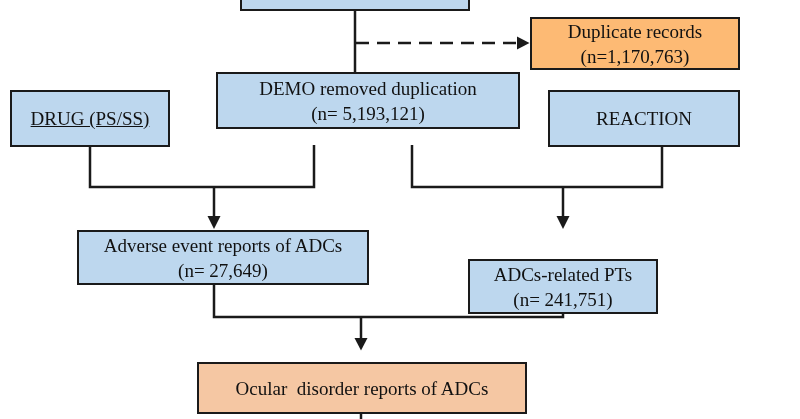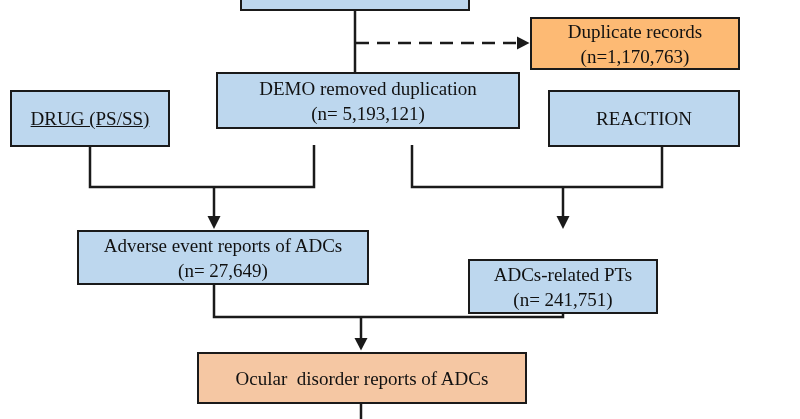--- a/index.html
+++ b/index.html
@@ -28,21 +28,21 @@
   .blue   { background: #BDD7EE; }
   .gray   { background: #fdba74; }
   .orange { background: #F5C7A3; }
   .node-top      { left: 240px; top: -40px; width: 230px; height: 51px; }
   .node-dup      { left: 530px; top: 17px;  width: 210px; height: 53px; }
   .node-drug     { left: 10px;  top: 90px;  width: 160px; height: 57px; text-decoration: underline; }
   .node-demo     { left: 216px; top: 72px;  width: 304px; height: 57px; }
   .node-reaction { left: 548px; top: 90px;  width: 192px; height: 57px; }
   .node-adverse  { left: 77px;  top: 230px; width: 292px; height: 55px; }
   .node-pts      { left: 468px; top: 230px; width: 190px; height: 55px; margin-top: 29px; }
-  .node-ocular   { left: 197px; top: 352px; width: 330px; height: 52px; }
+  .node-ocular   { left: 197px; top: 362px; width: 330px; height: 52px; }
   svg.connectors {
     position: absolute;
     left: 0; top: 0;
     width: 800px; height: 419px;
     pointer-events: none;
   }
 </style>
 </head>
 <body>
 

